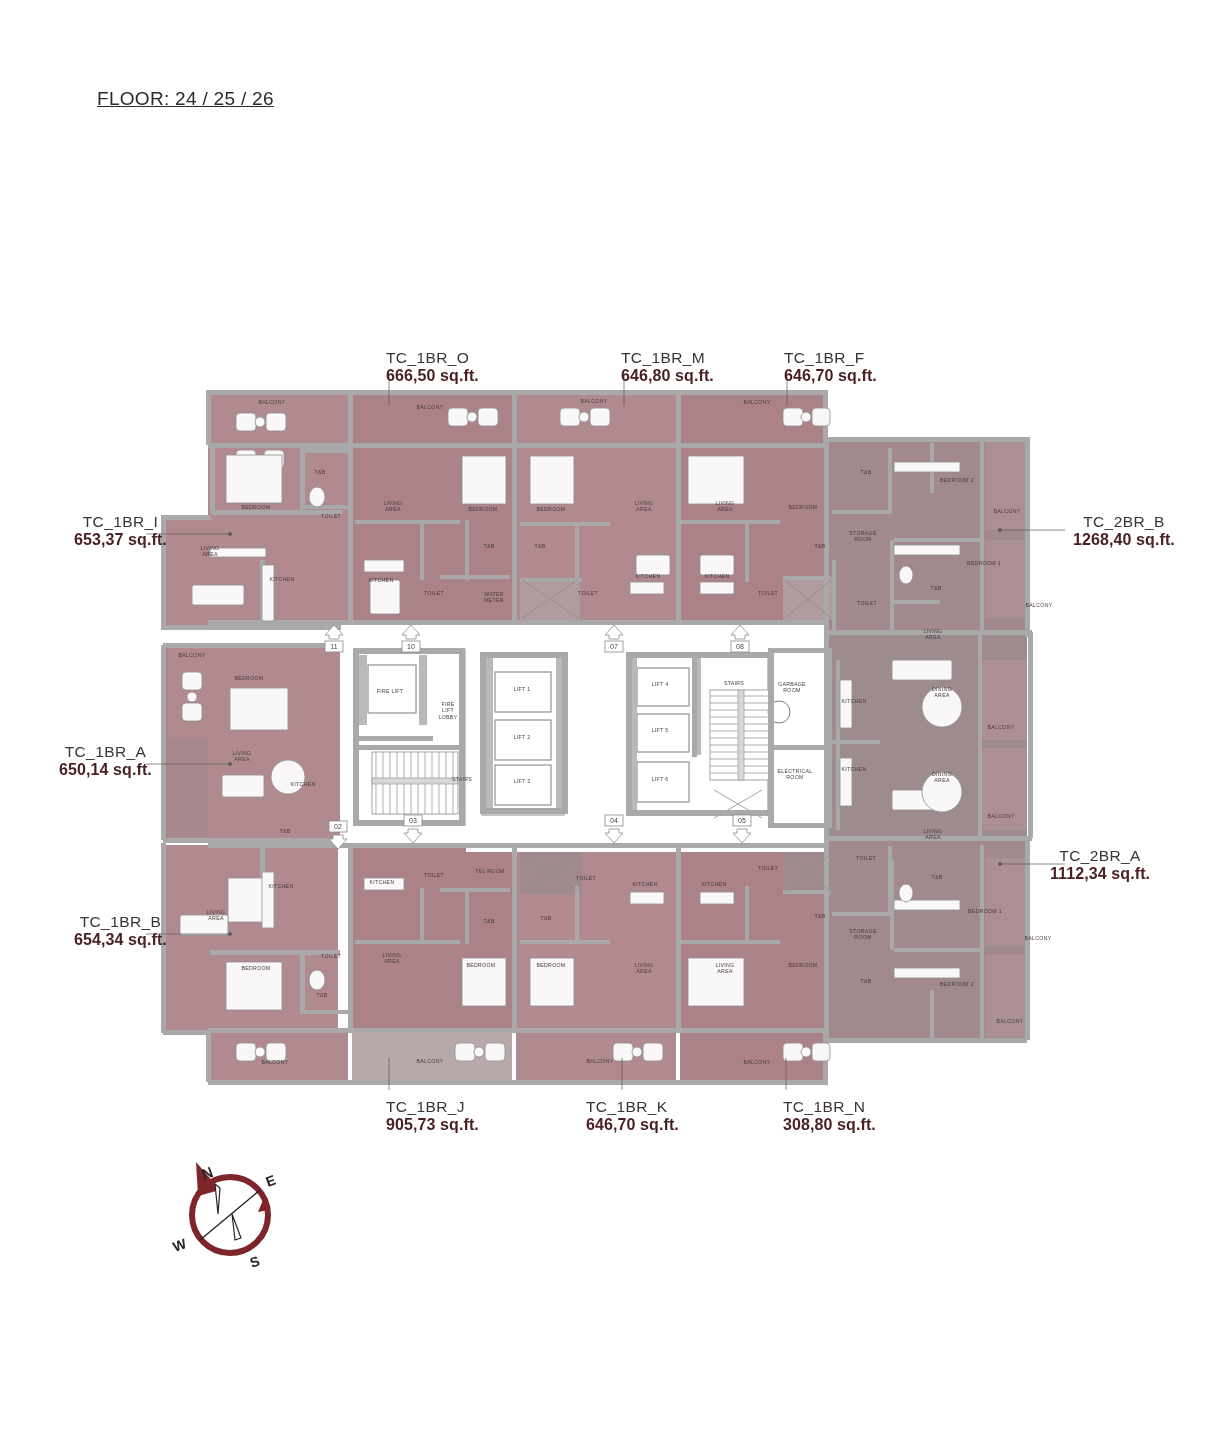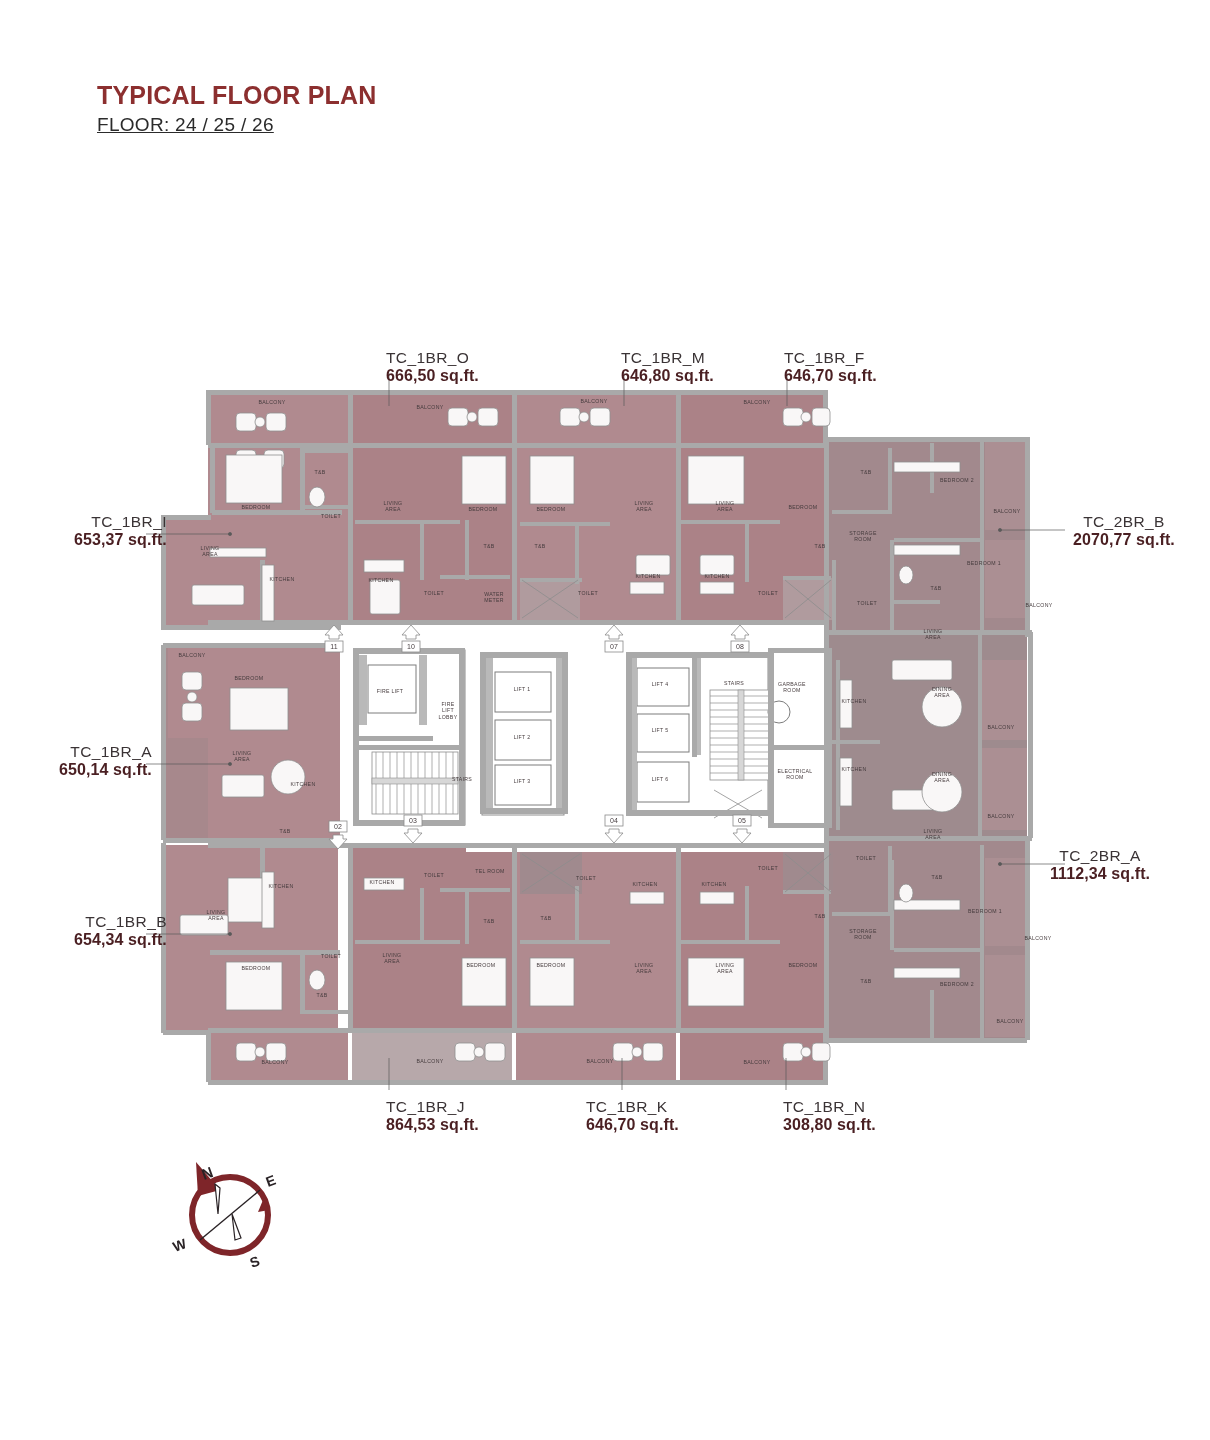--- a/index.html
+++ b/index.html
@@ -26,30 +26,29 @@
   .callout{position:absolute;}
   .callout .u-name{
     font-size:15.5px;color:#3a3335;letter-spacing:.4px;white-space:nowrap;
     line-height:1.12;
   }
   .callout .u-area{
     font-size:16px;font-weight:bold;color:#4a1f22;letter-spacing:.1px;
     white-space:nowrap;line-height:1.12;margin-top:1px;
   }
   .callout.right{text-align:center;}
-  .callout.left{text-align:right;}
+  .callout.left{text-align:center;}
 
   
   #compass{position:absolute;left:168px;top:1152px;width:120px;height:120px;}
 </style>
 </head>
 <body>
 
 <div id="header">
-  <div id="plan-title">TYPICAL FLOOR PLAN</div>
   <div id="plan-subtitle">FLOOR: 24 / 25 / 26</div>
 </div>
 
 <div id="plan-stage">
 
   <svg class="plan" viewBox="0 0 1210 1440">
     <defs>
       <pattern id="hatch" patternUnits="userSpaceOnUse" width="5" height="5" patternTransform="rotate(45)">
         <line x1="0" y1="0" x2="0" y2="5" stroke="#8d8d8d" stroke-width="0.6"></line>
       </pattern>
@@ -578,29 +577,29 @@
       <div class="callout left" style="left: 59px; top: 743px;">
         <div class="u-name">TC_1BR_A</div>
         <div class="u-area">650,14 sq.ft.</div>
       </div>
       <div class="callout left" style="left: 74px; top: 913px;">
         <div class="u-name">TC_1BR_B</div>
         <div class="u-area">654,34 sq.ft.</div>
       </div>
       <div class="callout right" style="left: 1073px; top: 513px;">
         <div class="u-name">TC_2BR_B</div>
-        <div class="u-area">2070,77 sq.ft.</div>
+        <div class="u-area">1268,40 sq.ft.</div>
       </div>
       <div class="callout right" style="left: 1050px; top: 847px;">
         <div class="u-name">TC_2BR_A</div>
         <div class="u-area">1112,34 sq.ft.</div>
       </div>
       <div class="callout bottom" style="left: 386px; top: 1098px;">
         <div class="u-name">TC_1BR_J</div>
-        <div class="u-area">864,53 sq.ft.</div>
+        <div class="u-area">905,73 sq.ft.</div>
       </div>
       <div class="callout bottom" style="left: 586px; top: 1098px;">
         <div class="u-name">TC_1BR_K</div>
         <div class="u-area">646,70 sq.ft.</div>
       </div>
       <div class="callout bottom" style="left: 783px; top: 1098px;">
         <div class="u-name">TC_1BR_N</div>
         <div class="u-area">308,80 sq.ft.</div>
       </div>
     </div>

